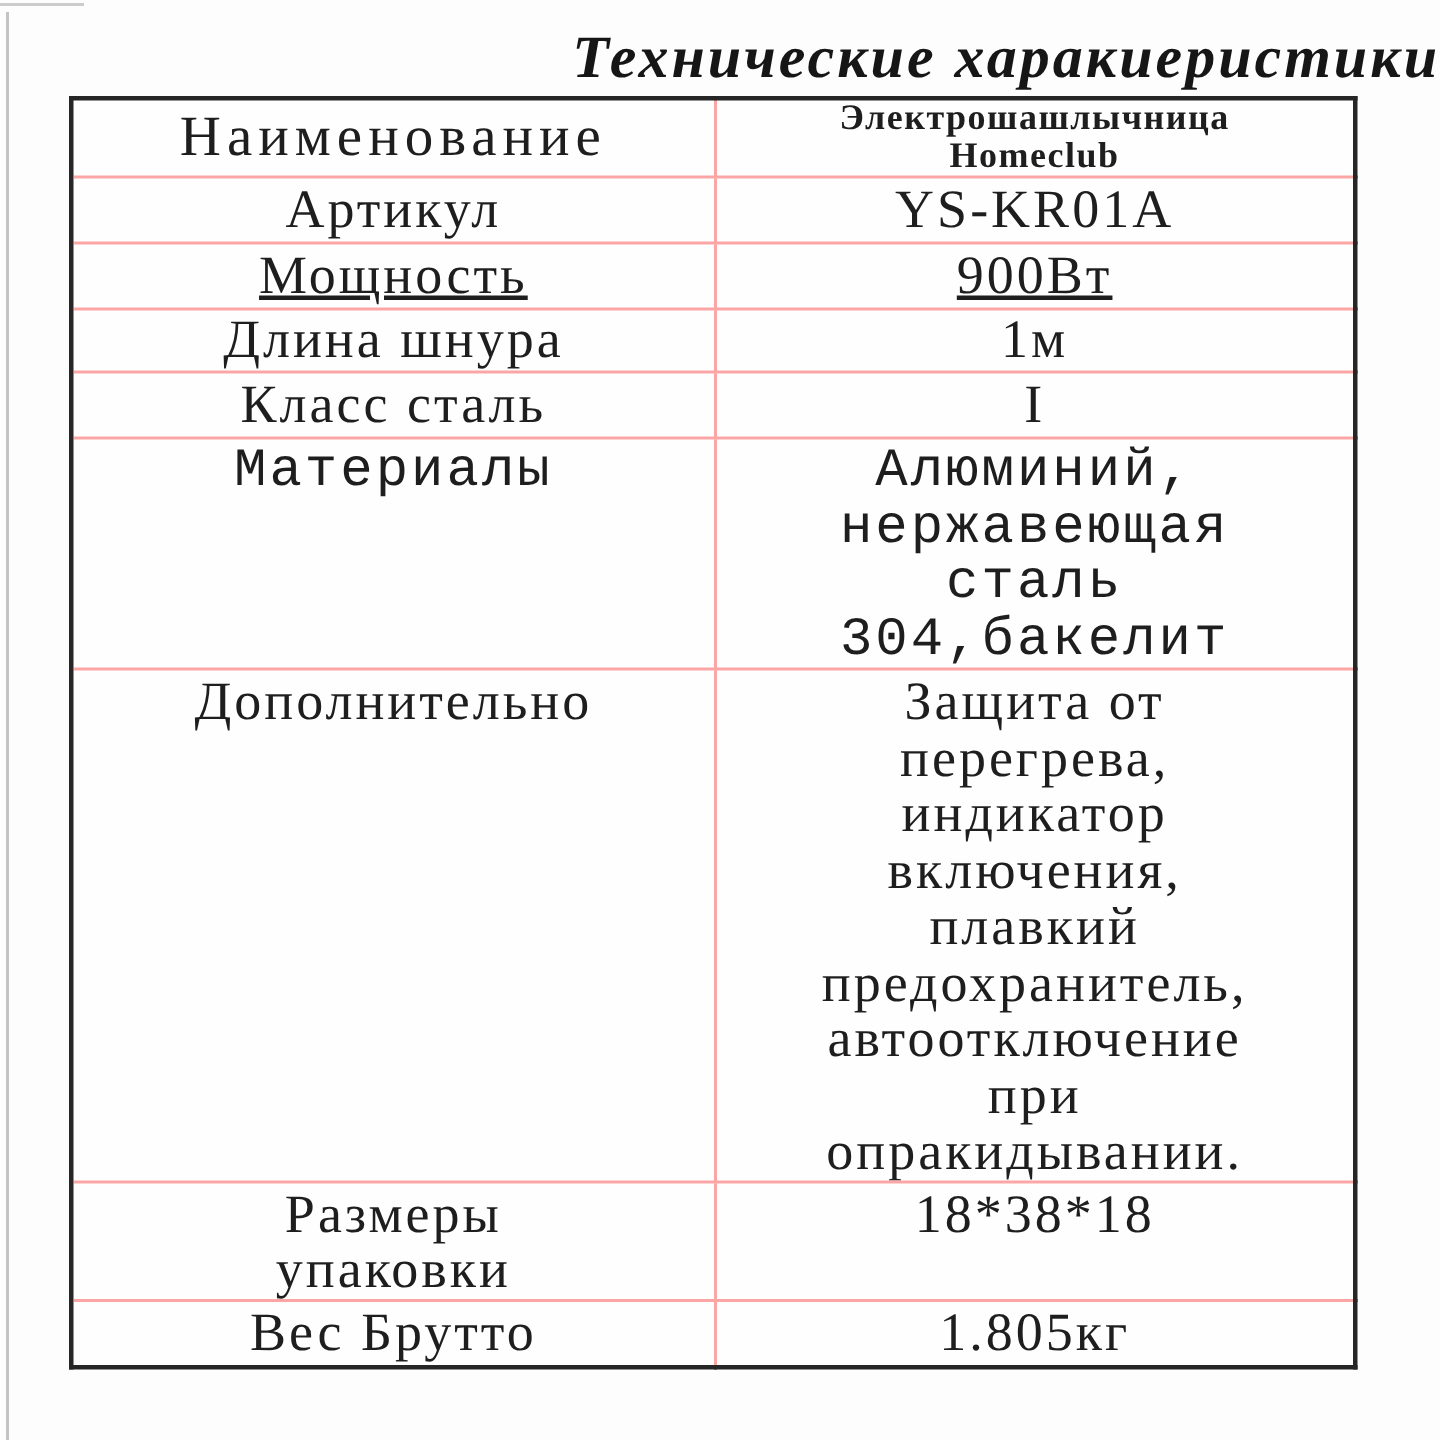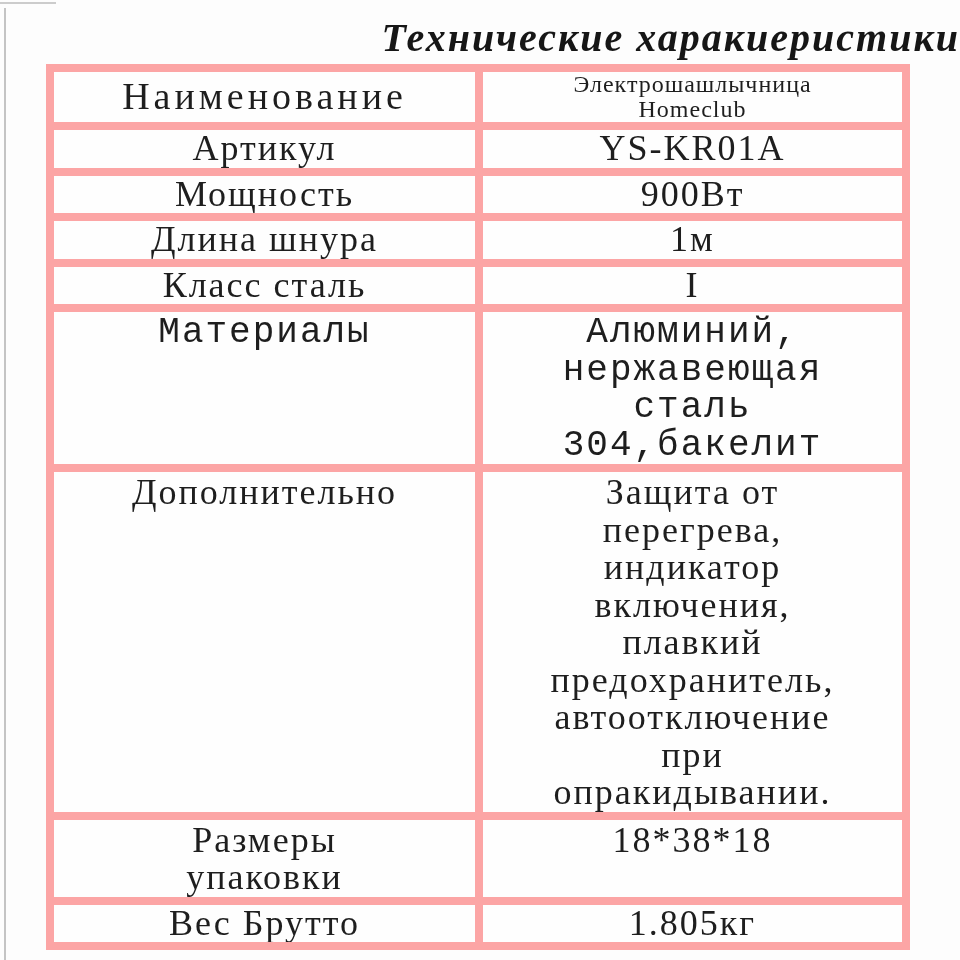--- a/index.html
+++ b/index.html
@@ -47,45 +47,45 @@
     position: absolute;
     left: 46px;
     top: 64px;
     width: 856px;
     border-collapse: collapse;
     table-layout: fixed;
     background: #fefefe;
     border: 3px solid #262626;
   }
   .spec-table td {
-    border: 8px solid #fca5a5;
+    border: 2px solid #fca5a5;
     text-align: center;
     vertical-align: middle;
     font-size: 36px;
     line-height: 37.5px;
     letter-spacing: 2px;
     white-space: pre-line;
     padding: 0 4px;
     overflow: hidden;
   }
   col.col-label { width: 429px; }
   col.col-value { width: 427px; }
 
   
   tr.r1 { height: 48px; }
   tr.r1 td.cell-label { font-size: 38px; letter-spacing: 4px; }
   tr.r1 td.cell-value {
     font-size: 24px;
-    font-weight: normal;
+    font-weight: bold;
     line-height: 25px;
     letter-spacing: 1px;
   }
   tr.r2  { height: 44px; }
   tr.r3  { height: 42px; }
-  tr.r4  { height: 44px; }
+  tr.r4  { height: 44px; text-decoration: underline; }
   tr.r5  { height: 42px; }
   tr.r6  { height: 44px; }
   tr.r7  { height: 149px; font-family: Liberation Mono, monospace; }
   tr.r8  { height: 337px; }
   tr.r9  { height: 78px; }
   tr.r10 { height: 45px; }
   tr.r7 td, tr.r8 td, tr.r9 td {
     vertical-align: top;
     padding-top: 2px;
   }

